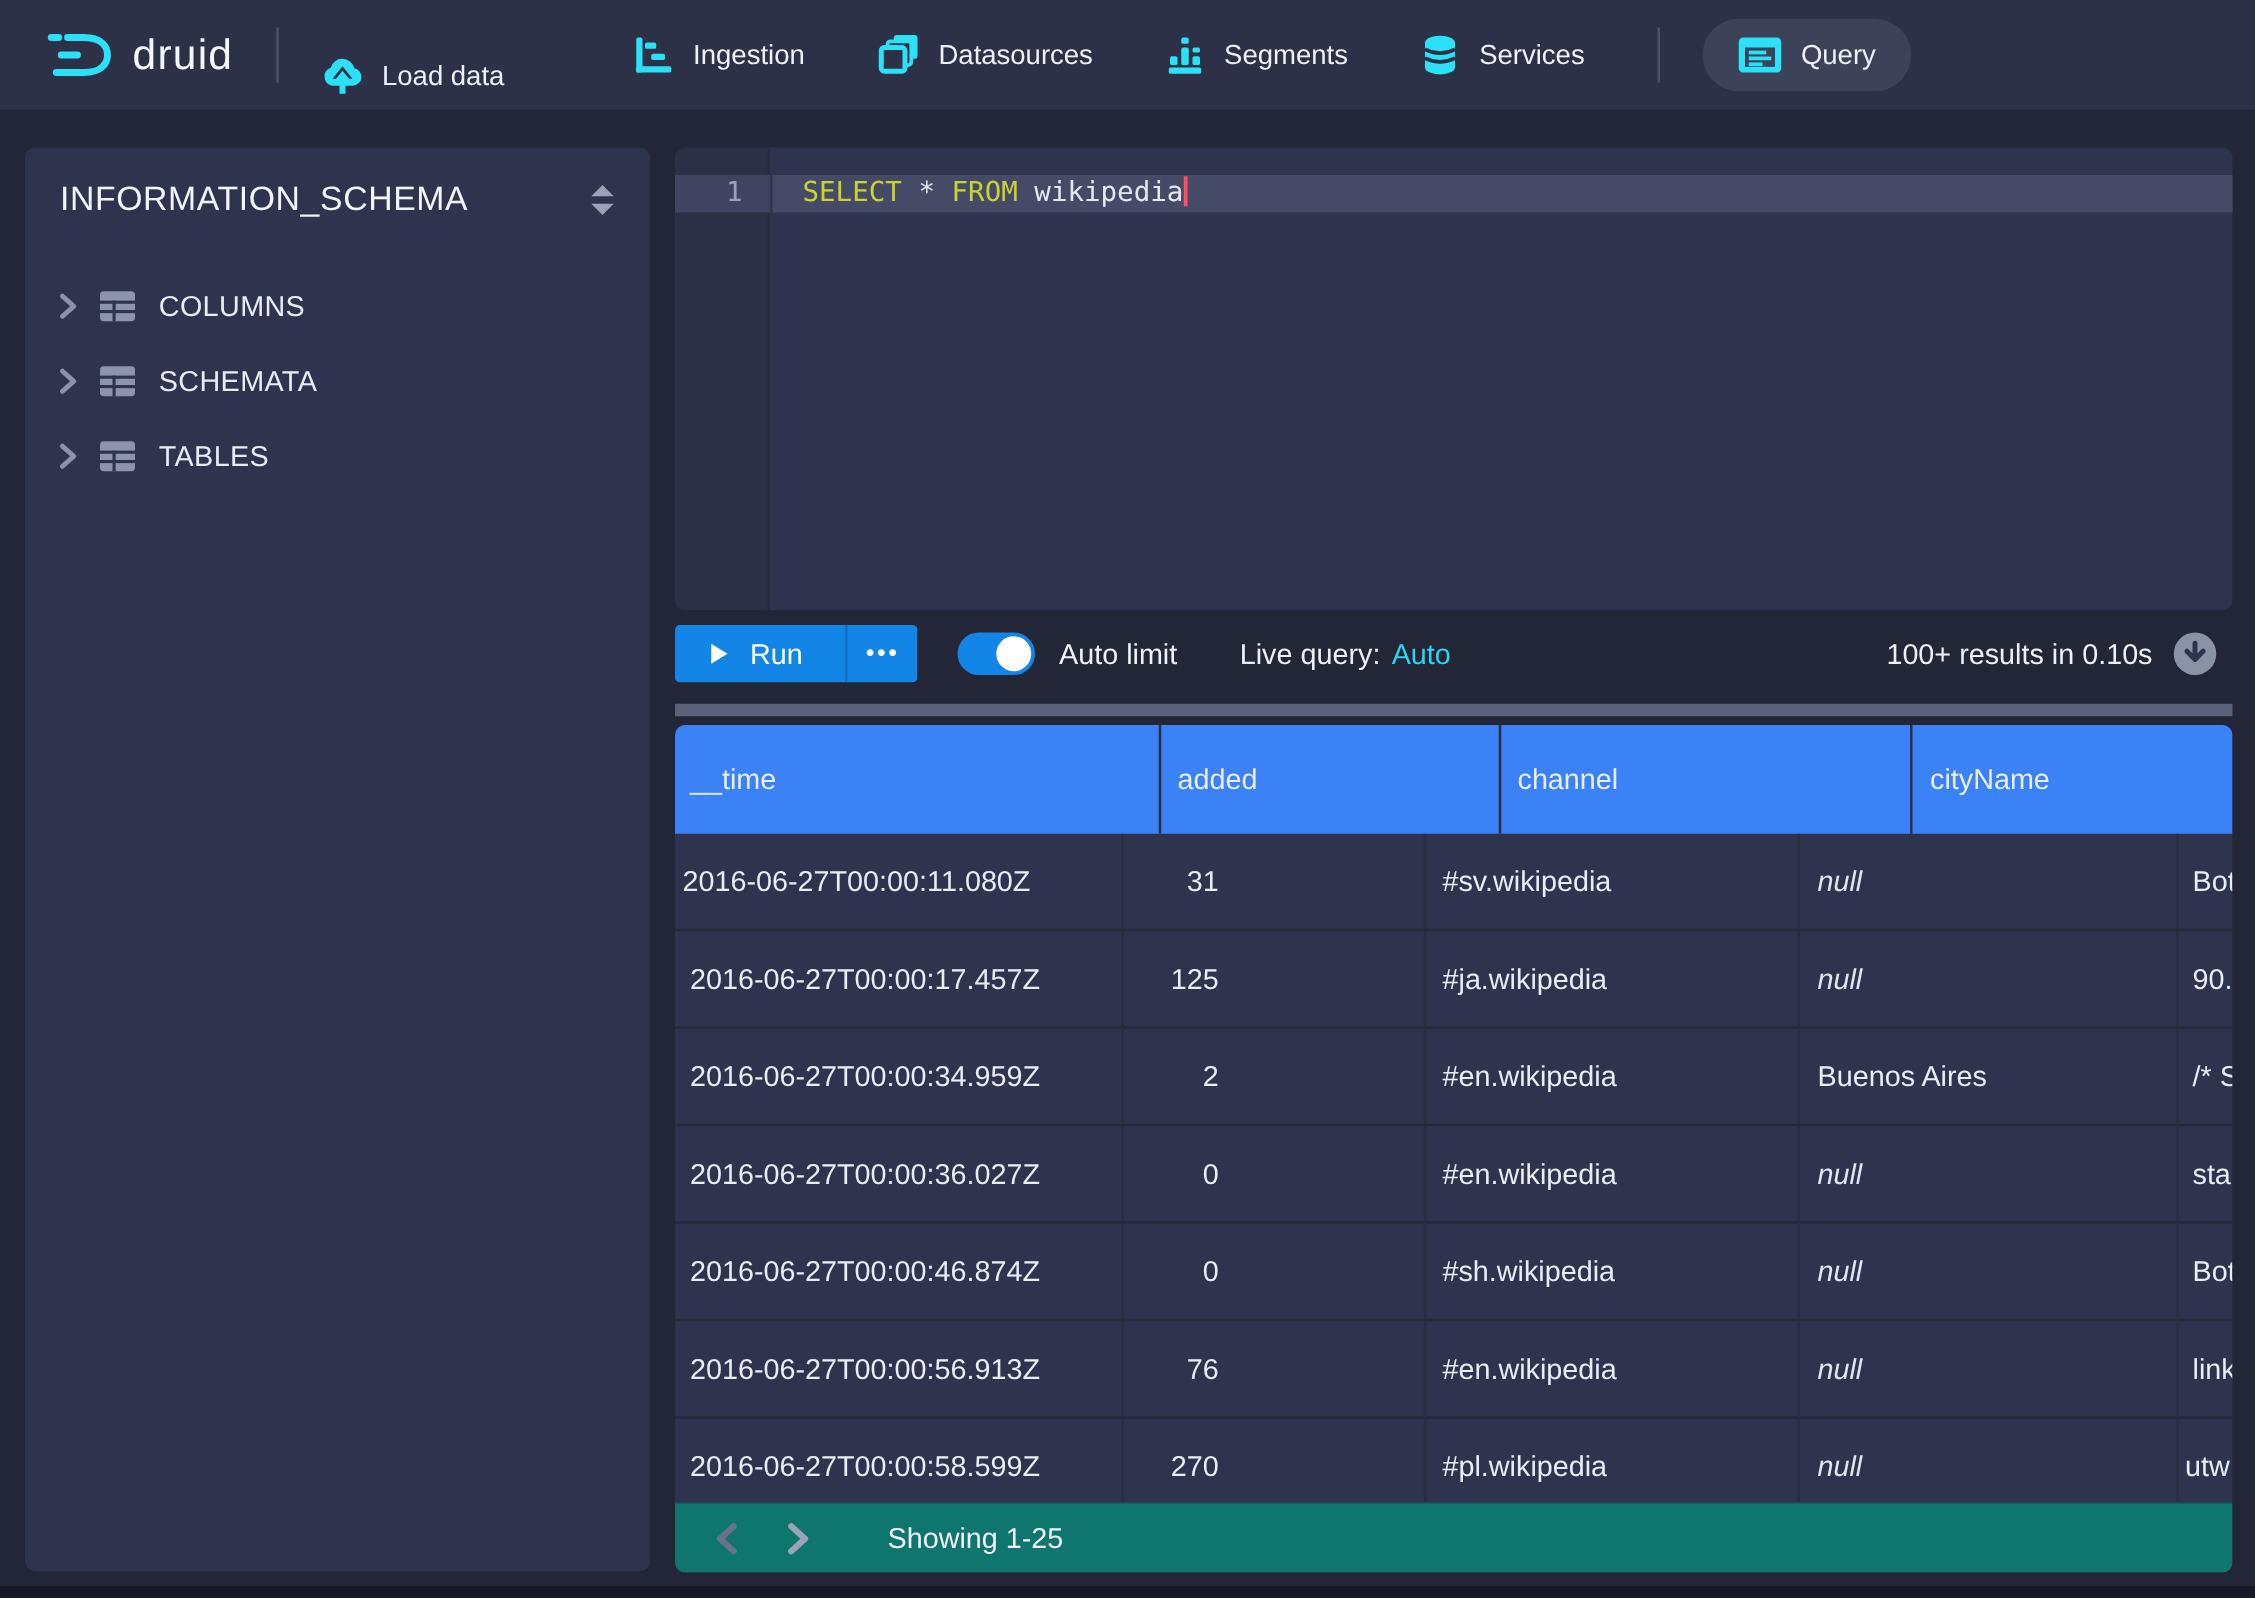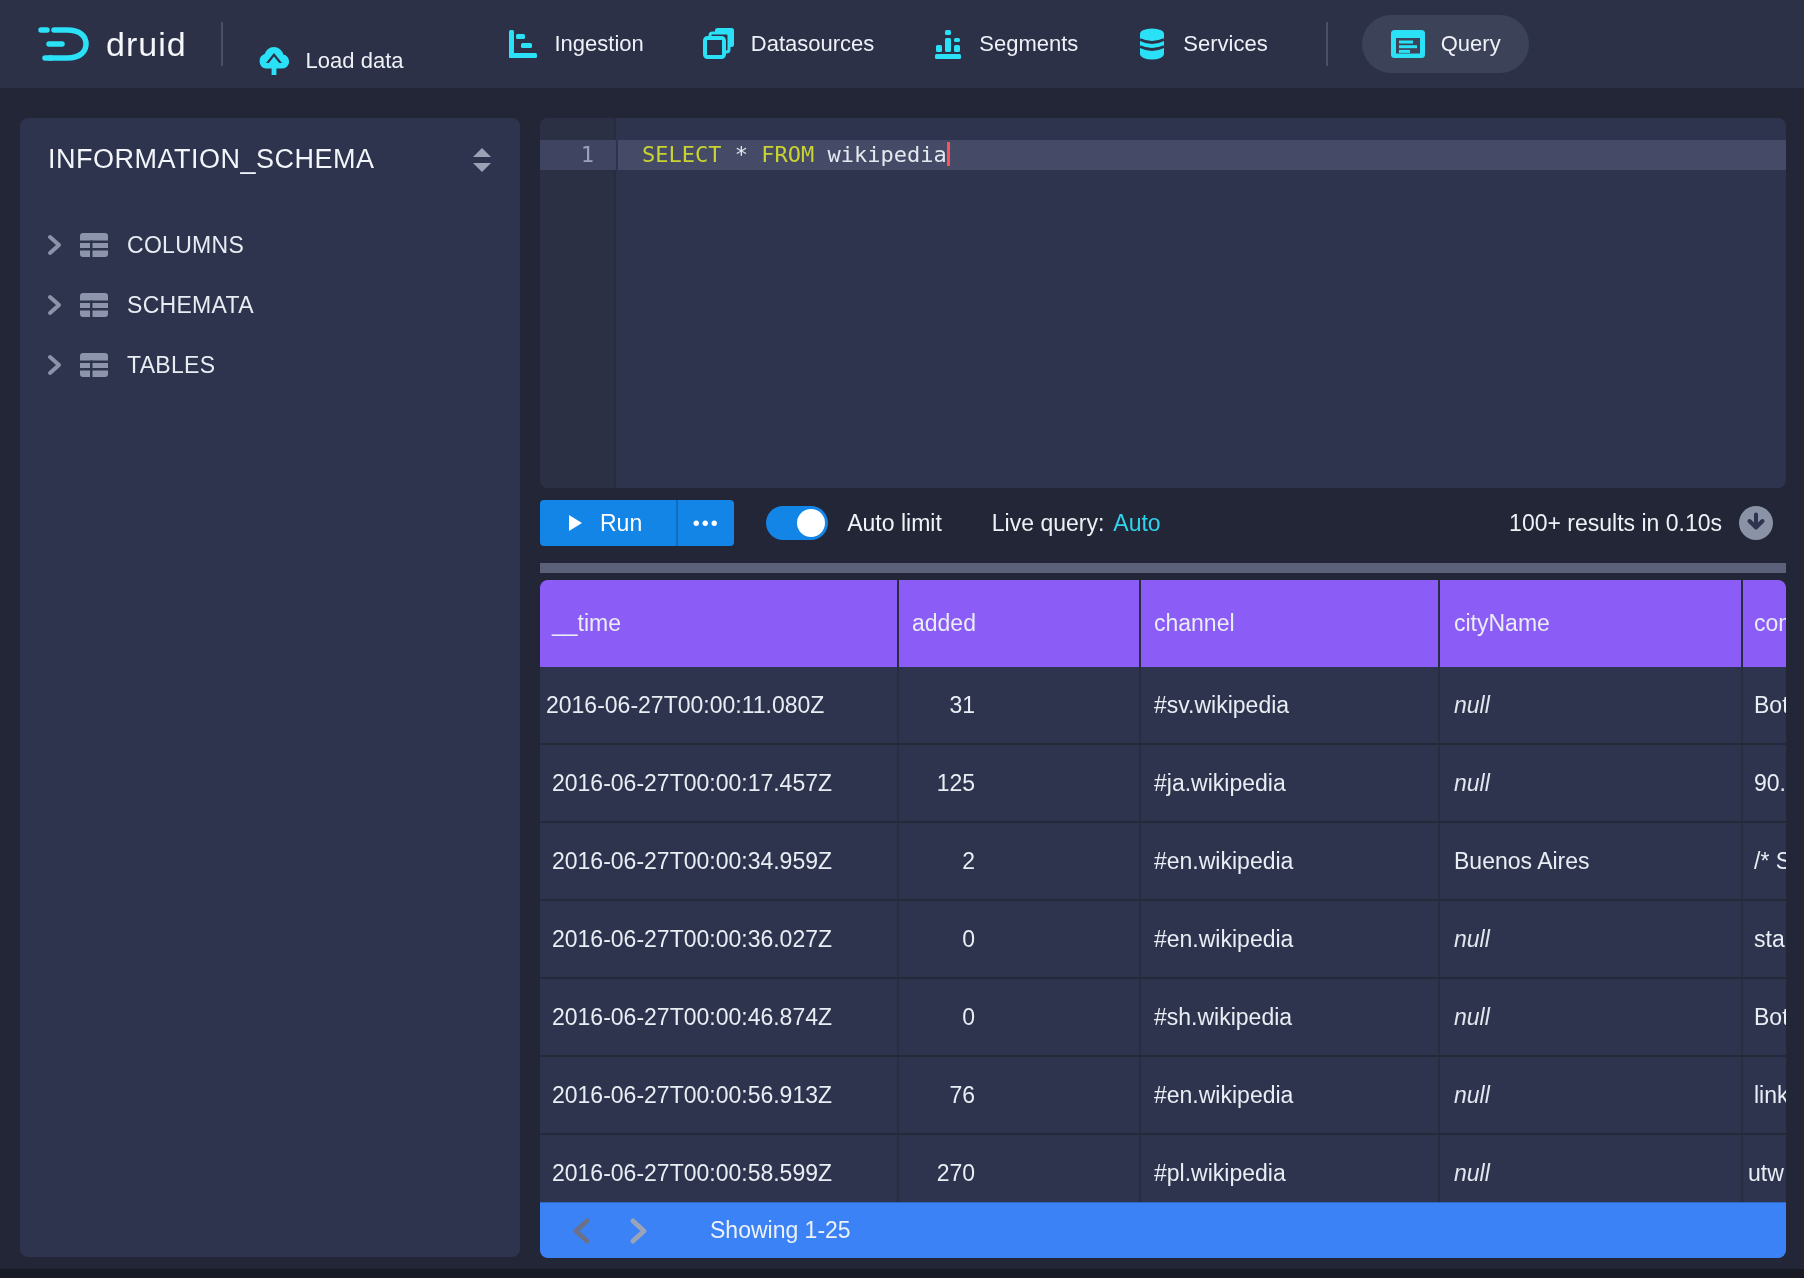--- a/index.html
+++ b/index.html
@@ -70,29 +70,29 @@
   .download-btn { margin:0 12px 0 16px; cursor:pointer; display:flex; }
 
   
   .splitter { position:absolute; left:540px; top:563px; width:1246px; height:10px;
     background:#5a6179; cursor:row-resize; }
 
   
   .results-card { position:absolute; left:540px; top:580px; width:1246px; height:678px;
     background:#2f344e; border-radius:8px; overflow:hidden; }
   .thead, .trow { display:grid; grid-template-columns:357px 242px 299px 303px 1fr; }
-  .thead { height:87px; background:#8b5cf6; }
+  .thead { height:87px; background:#3b82f6;gap:30px; }
   .thead .cell { line-height:87px; color:#e9edf4; font-size:23px; cursor:pointer; }
   .trow { height:78px; border-bottom:2px solid #252a3b; }
   .trow .cell { line-height:76px; color:#e9edf4; font-size:23px; cursor:pointer; }
   .cell { padding-left:13px; white-space:nowrap; overflow:hidden; }
   .cell + .cell { border-left:2px solid #282d40; }
   .cell.num { text-align:right; padding-right:164px; }
   .cell.null { font-style:italic; color:#e2e6ee; }
-  .pagination { position:absolute; left:0; bottom:0; width:100%; height:56px; background:#3b82f6;
+  .pagination { position:absolute; left:0; bottom:0; width:100%; height:56px; background:#0f766e;
     border-top:1px solid rgba(0,0,0,0.2); display:flex; align-items:center; }
   .page-prev { margin-left:30px; cursor:pointer; display:flex; }
   .page-next { margin-left:36px; cursor:pointer; display:flex; }
   .page-label { margin-left:60px; color:#eef1f6; font-size:23px; }
 
   .bottom-strip { position:absolute; left:0; bottom:0; width:100%; height:9px; background:#171a25; }
 </style>
 </head>
 <body>
 

